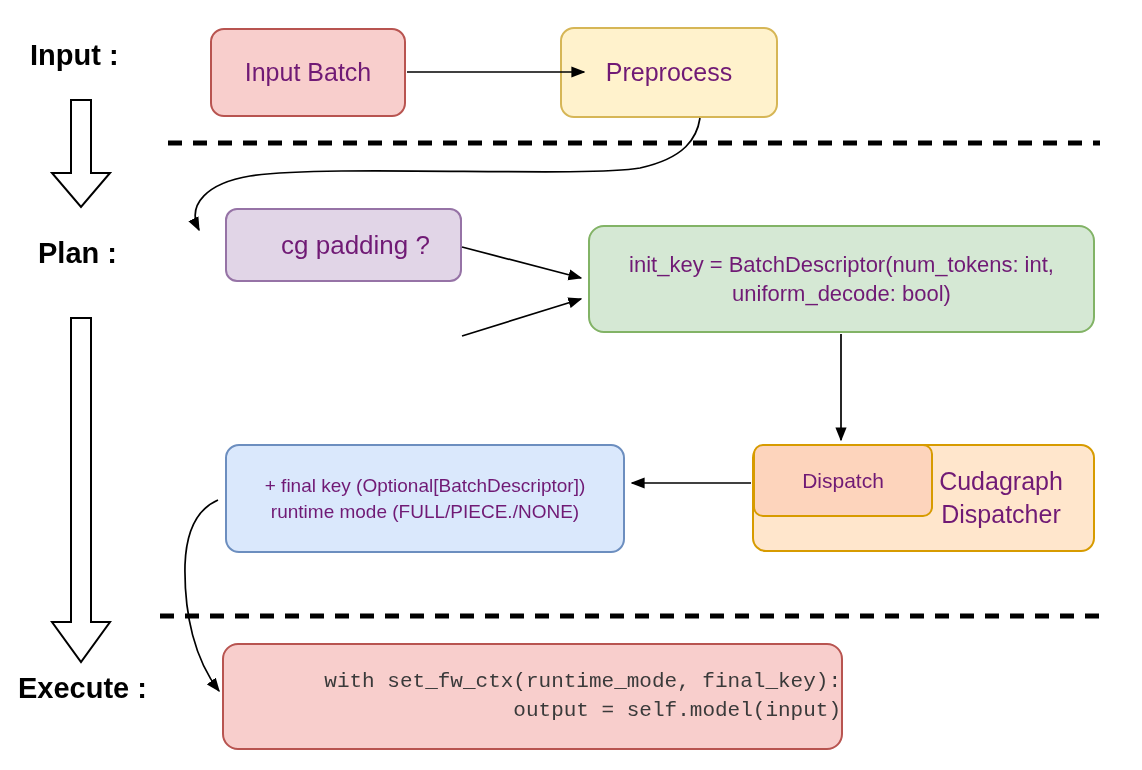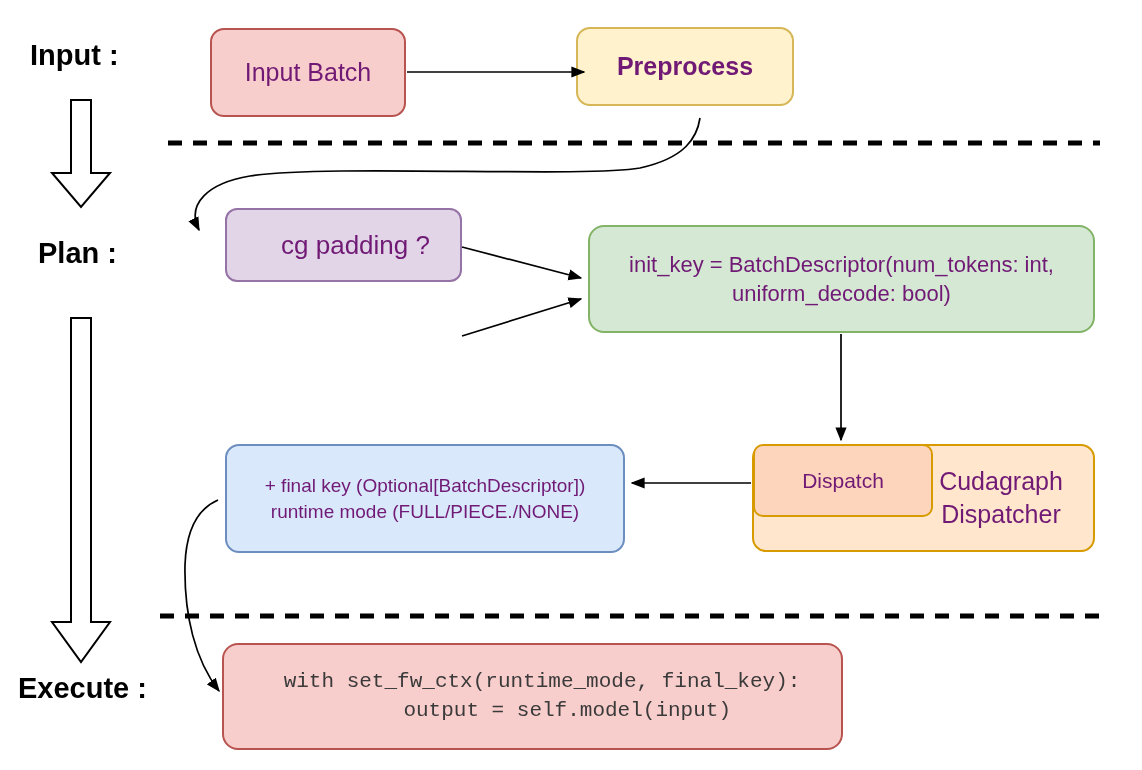--- a/index.html
+++ b/index.html
@@ -12,32 +12,32 @@
     position:absolute;font-weight:bold;font-size:29px;line-height:1.05;color:#000;white-space:nowrap;
   }
   .node{
     position:absolute;display:flex;align-items:center;justify-content:center;
     text-align:center;border:2px solid #000;box-sizing:border-box;color:#701a75;
     line-height:1.32;
   }
   .node .lines{width:100%;}
   .node .lines span{display:block;}
   .node-input-batch{left:210px;top:28px;width:196px;height:89px;border-radius:14px;font-size:25px;}
-  .node-preprocess{left:576px;top:27px;width:218px;height:79px;border-radius:14px;font-size:25px;font-weight:bold;}
+  .node-preprocess{left:560px;top:27px;width:218px;height:91px;border-radius:14px;font-size:25px;}
   .node-cg-padding{left:225px;top:208px;width:237px;height:74px;border-radius:12px;font-size:26px;padding-left:24px;}
   .node-uniform-decode{left:225px;top:298px;width:237px;height:74px;border-radius:12px;font-size:26px;}
   .node-init-key{left:588px;top:225px;width:507px;height:108px;border-radius:16px;font-size:22px;}
   .node-cudagraph{left:752px;top:444px;width:343px;height:108px;border-radius:14px;font-size:25px;justify-content:flex-end;}
   .node-cudagraph .lines{width:176px;margin-right:4px;}
   .node-dispatch{left:753px;top:444px;width:180px;height:73px;border-radius:10px;font-size:21px;}
   .node-runtime{left:225px;top:444px;width:400px;height:109px;border-radius:14px;font-size:19px;}
   .node-code{
     left:222px;top:643px;width:621px;height:107px;border-radius:16px;
     font-family:"Liberation Mono",monospace;font-size:21px;line-height:1.38;
-    justify-content:flex-start;text-align:center;padding-left:19px;
+    justify-content:flex-start;text-align:right;padding-left:19px;
   }
   .node-code .lines span{white-space:pre;}
   svg .connector{stroke:#000;stroke-width:1.7;fill:none;}
   svg .dashed{stroke:#000;stroke-width:5;stroke-dasharray:14 11;}
   svg .hollow-arrow{fill:#fff;stroke:#000;stroke-width:2;stroke-linejoin:miter;}
   svg .ah{fill:#000;}
 </style>
 </head>
 <body>
 

